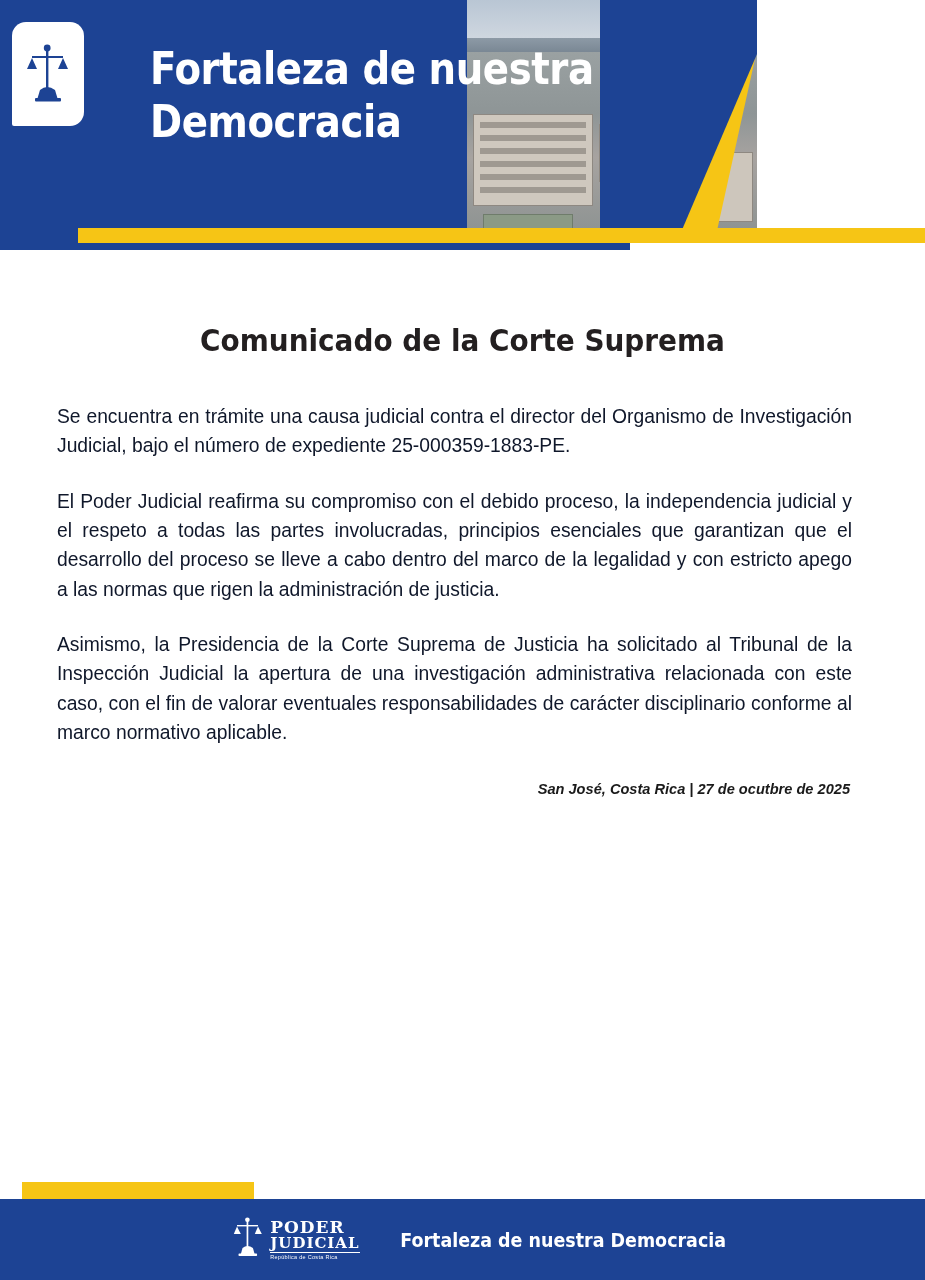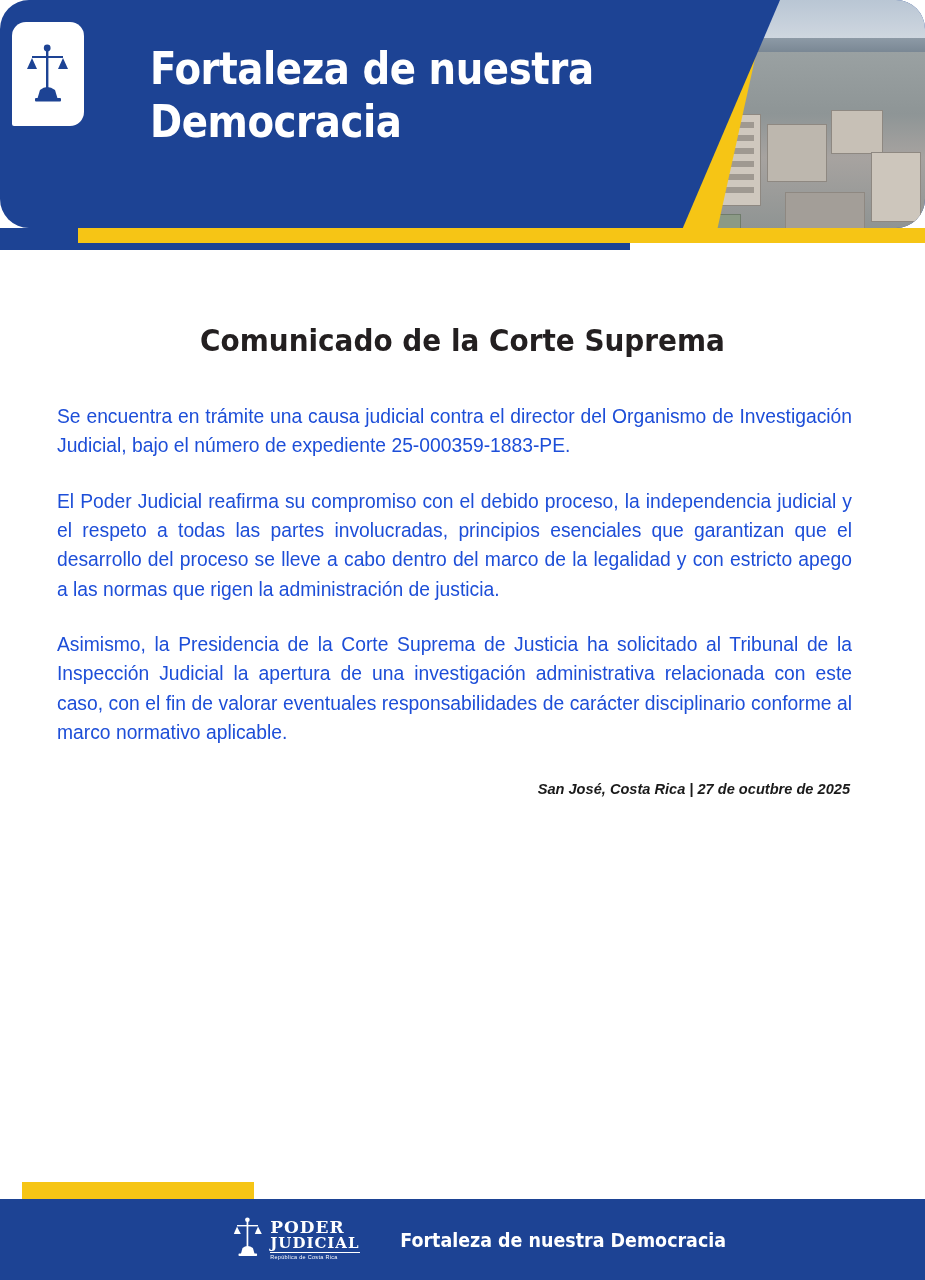--- a/index.html
+++ b/index.html
@@ -8,25 +8,24 @@
     height: 1280px;
     background: #ffffff;
     font-family: "Liberation Sans", sans-serif;
     overflow: hidden;
     position: relative;
   }
 
   
   .header {
     position: relative;
-    width: 925px;
+    width: 757px;
     height: 228px;
     background: #1d4394;
     overflow: hidden;
-    border-radius: 29px;
   }
   .header-photo {
     position: absolute;
     right: 0;
     top: 0;
     width: 290px;
     height: 228px;
     overflow: hidden;
   }
   .photo-sky {
@@ -119,21 +118,21 @@
     letter-spacing: 0px;
     transform: scaleX(0.9);
   }
   .content {
     margin: 44px 57px 0 57px;
     width: 795px;
   }
   .content p {
     font-size: 19.3px;
     line-height: 1.52;
-    color: #1d4ed8;
+    color: #0f172a;
     text-align: justify;
     text-justify: inter-word;
     margin-bottom: 26px;
   }
   .signature {
     margin: 34px 75px 16px 0;
     text-align: right;
     font-size: 14.6px;
     font-weight: bold;
     font-style: italic;

